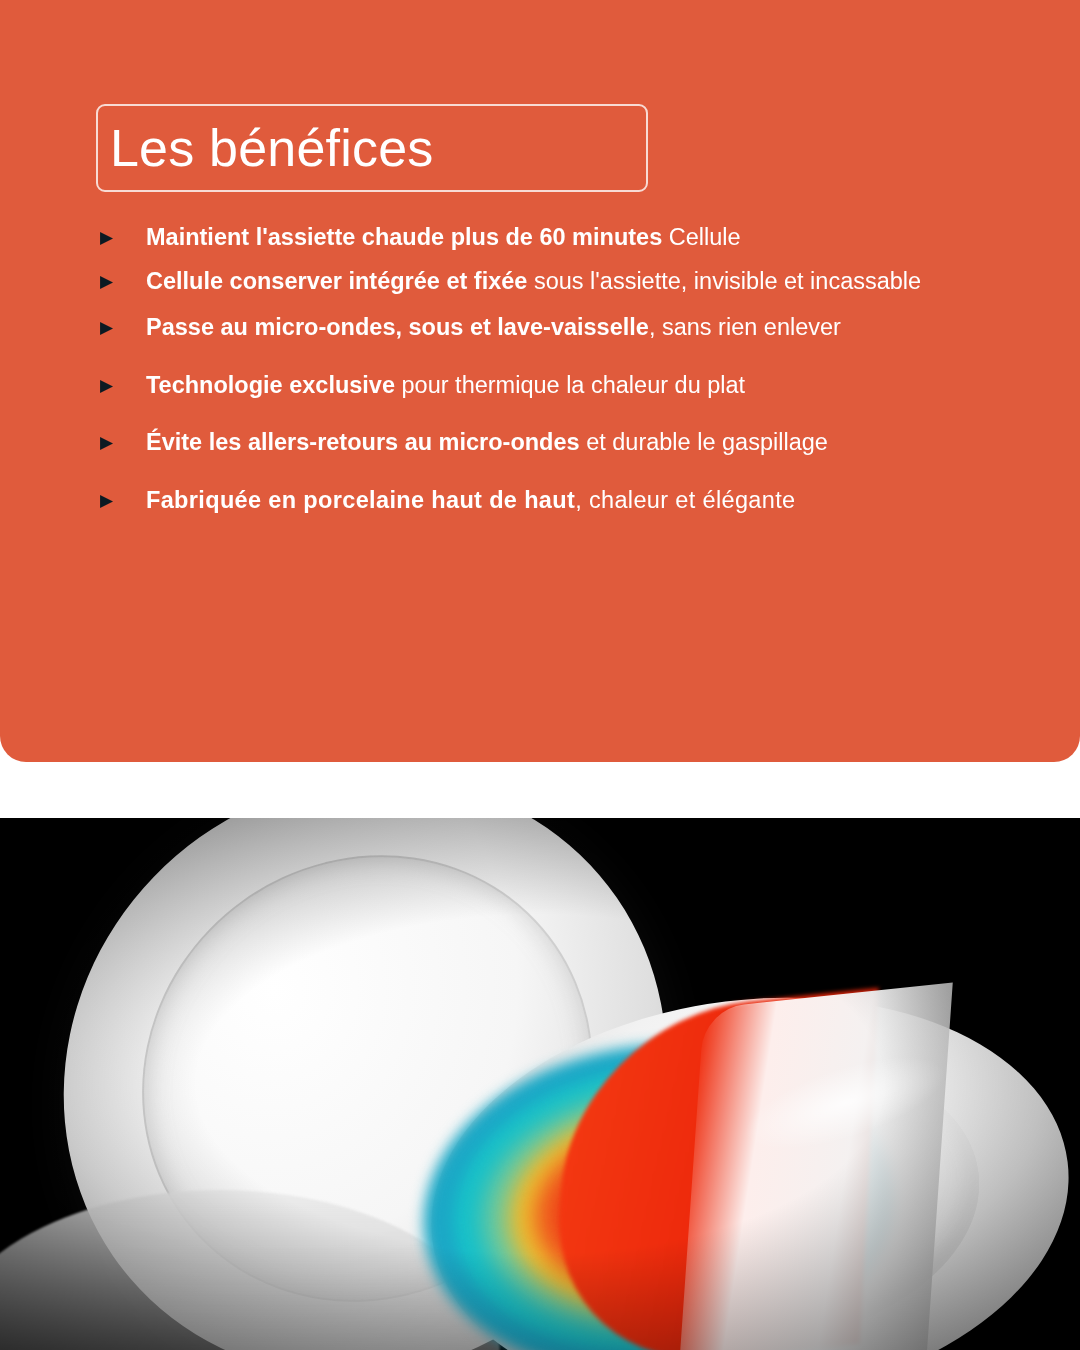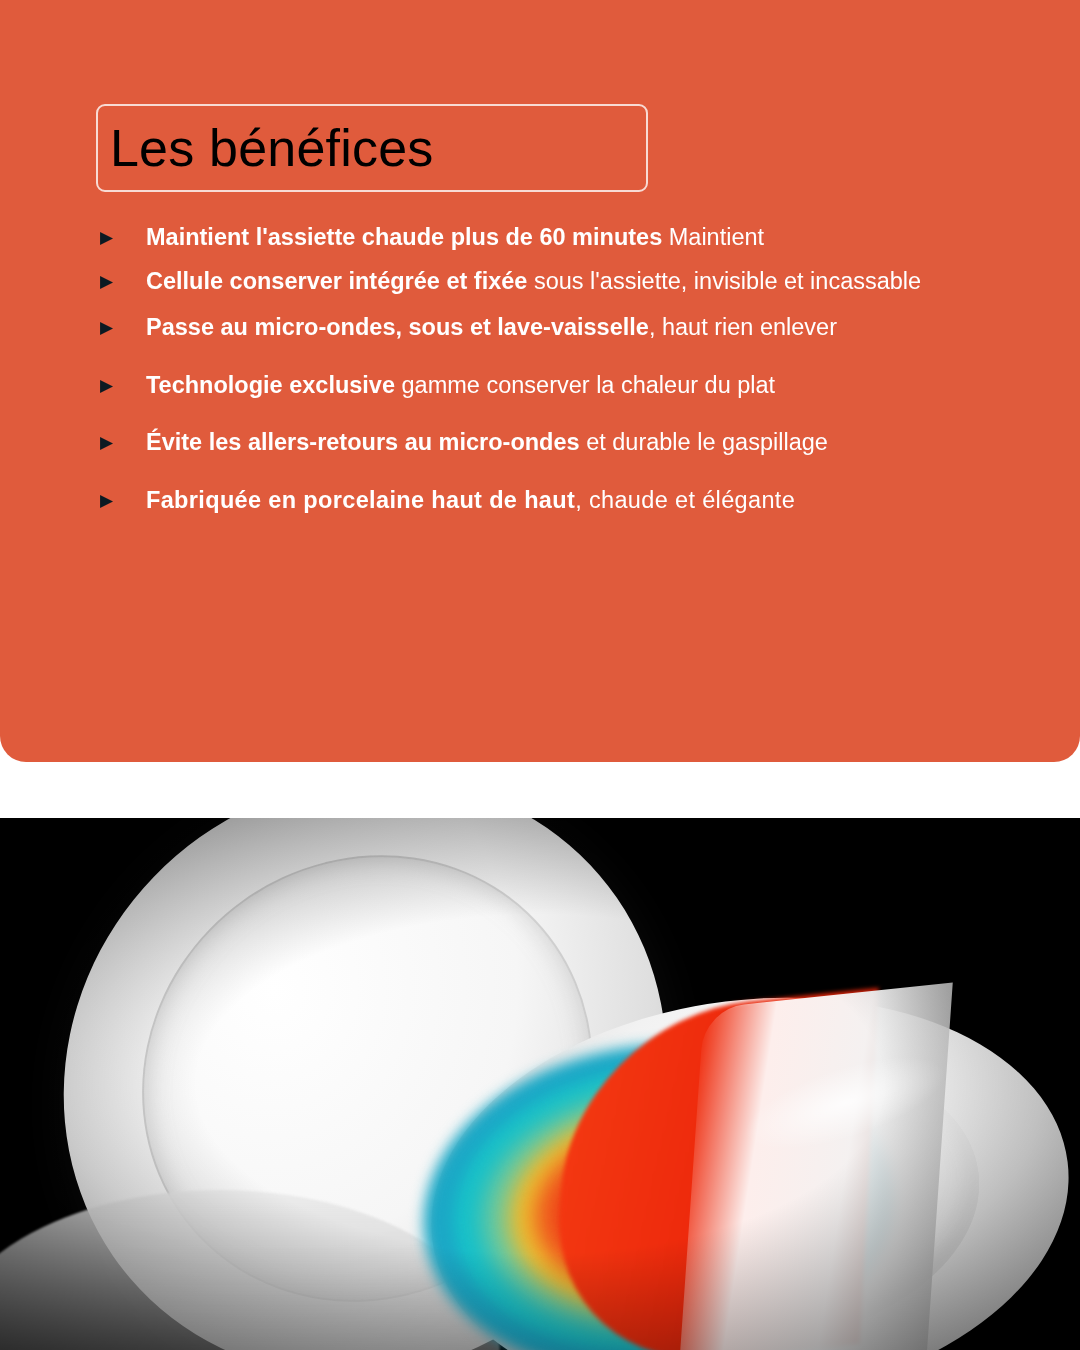--- a/index.html
+++ b/index.html
@@ -38,21 +38,21 @@
     width: 552px;
     height: 88px;
     border: 2px solid rgba(255,255,255,0.78);
     border-radius: 9px;
     display: flex;
     align-items: center;
     padding-left: 12px;
   }
 
   .title-text {
-    color: #000000;
+    color: #ffffff;
     font-size: 52px;
     font-weight: 400;
     letter-spacing: 0.2px;
     line-height: 1;
   }
 
   .benefit-list {
     position: absolute;
     left: 100px;
     top: 222px;
@@ -241,46 +241,46 @@
   <section class="benefits-panel">
 
     <div class="title-box">
       <span class="title-text">Les bénéfices</span>
     </div>
 
     <ul class="benefit-list" style="list-style:none;">
 
       <li class="benefit-item i0">
         <span class="bullet-icon">▶</span>
-        <span class="benefit-text"><b>Maintient l'assiette chaude plus de 60 minutes</b><span> Maintient</span></span>
+        <span class="benefit-text"><b>Maintient l'assiette chaude plus de 60 minutes</b><span> Cellule</span></span>
       </li>
 
       <li class="benefit-item i1">
         <span class="bullet-icon">▶</span>
         <span class="benefit-text"><b>Cellule conserver intégrée et fixée</b><span> sous l'assiette, invisible et incassable</span></span>
       </li>
 
       <li class="benefit-item i2">
         <span class="bullet-icon">▶</span>
-        <span class="benefit-text"><b>Passe au micro-ondes, sous et lave-vaisselle</b><span>, haut rien enlever</span></span>
+        <span class="benefit-text"><b>Passe au micro-ondes, sous et lave-vaisselle</b><span>, sans rien enlever</span></span>
       </li>
 
       <li class="benefit-item i3">
         <span class="bullet-icon">▶</span>
-        <span class="benefit-text"><b>Technologie exclusive</b><span> gamme conserver la chaleur du plat</span></span>
+        <span class="benefit-text"><b>Technologie exclusive</b><span> pour thermique la chaleur du plat</span></span>
       </li>
 
       <li class="benefit-item i4">
         <span class="bullet-icon">▶</span>
         <span class="benefit-text"><b>Évite les allers-retours au micro-ondes</b><span> et durable le gaspillage</span></span>
       </li>
 
       <li class="benefit-item i5">
         <span class="bullet-icon">▶</span>
-        <span class="benefit-text"><b>Fabriquée en porcelaine haut de haut</b><span>, chaude et élégante</span></span>
+        <span class="benefit-text"><b>Fabriquée en porcelaine haut de haut</b><span>, chaleur et élégante</span></span>
       </li>
 
     </ul>
   </section>
 
   <figure class="photo">
     <div class="plate-back"></div>
     <div class="plate-bottom"></div>
     <div class="plate-right"></div>
 

